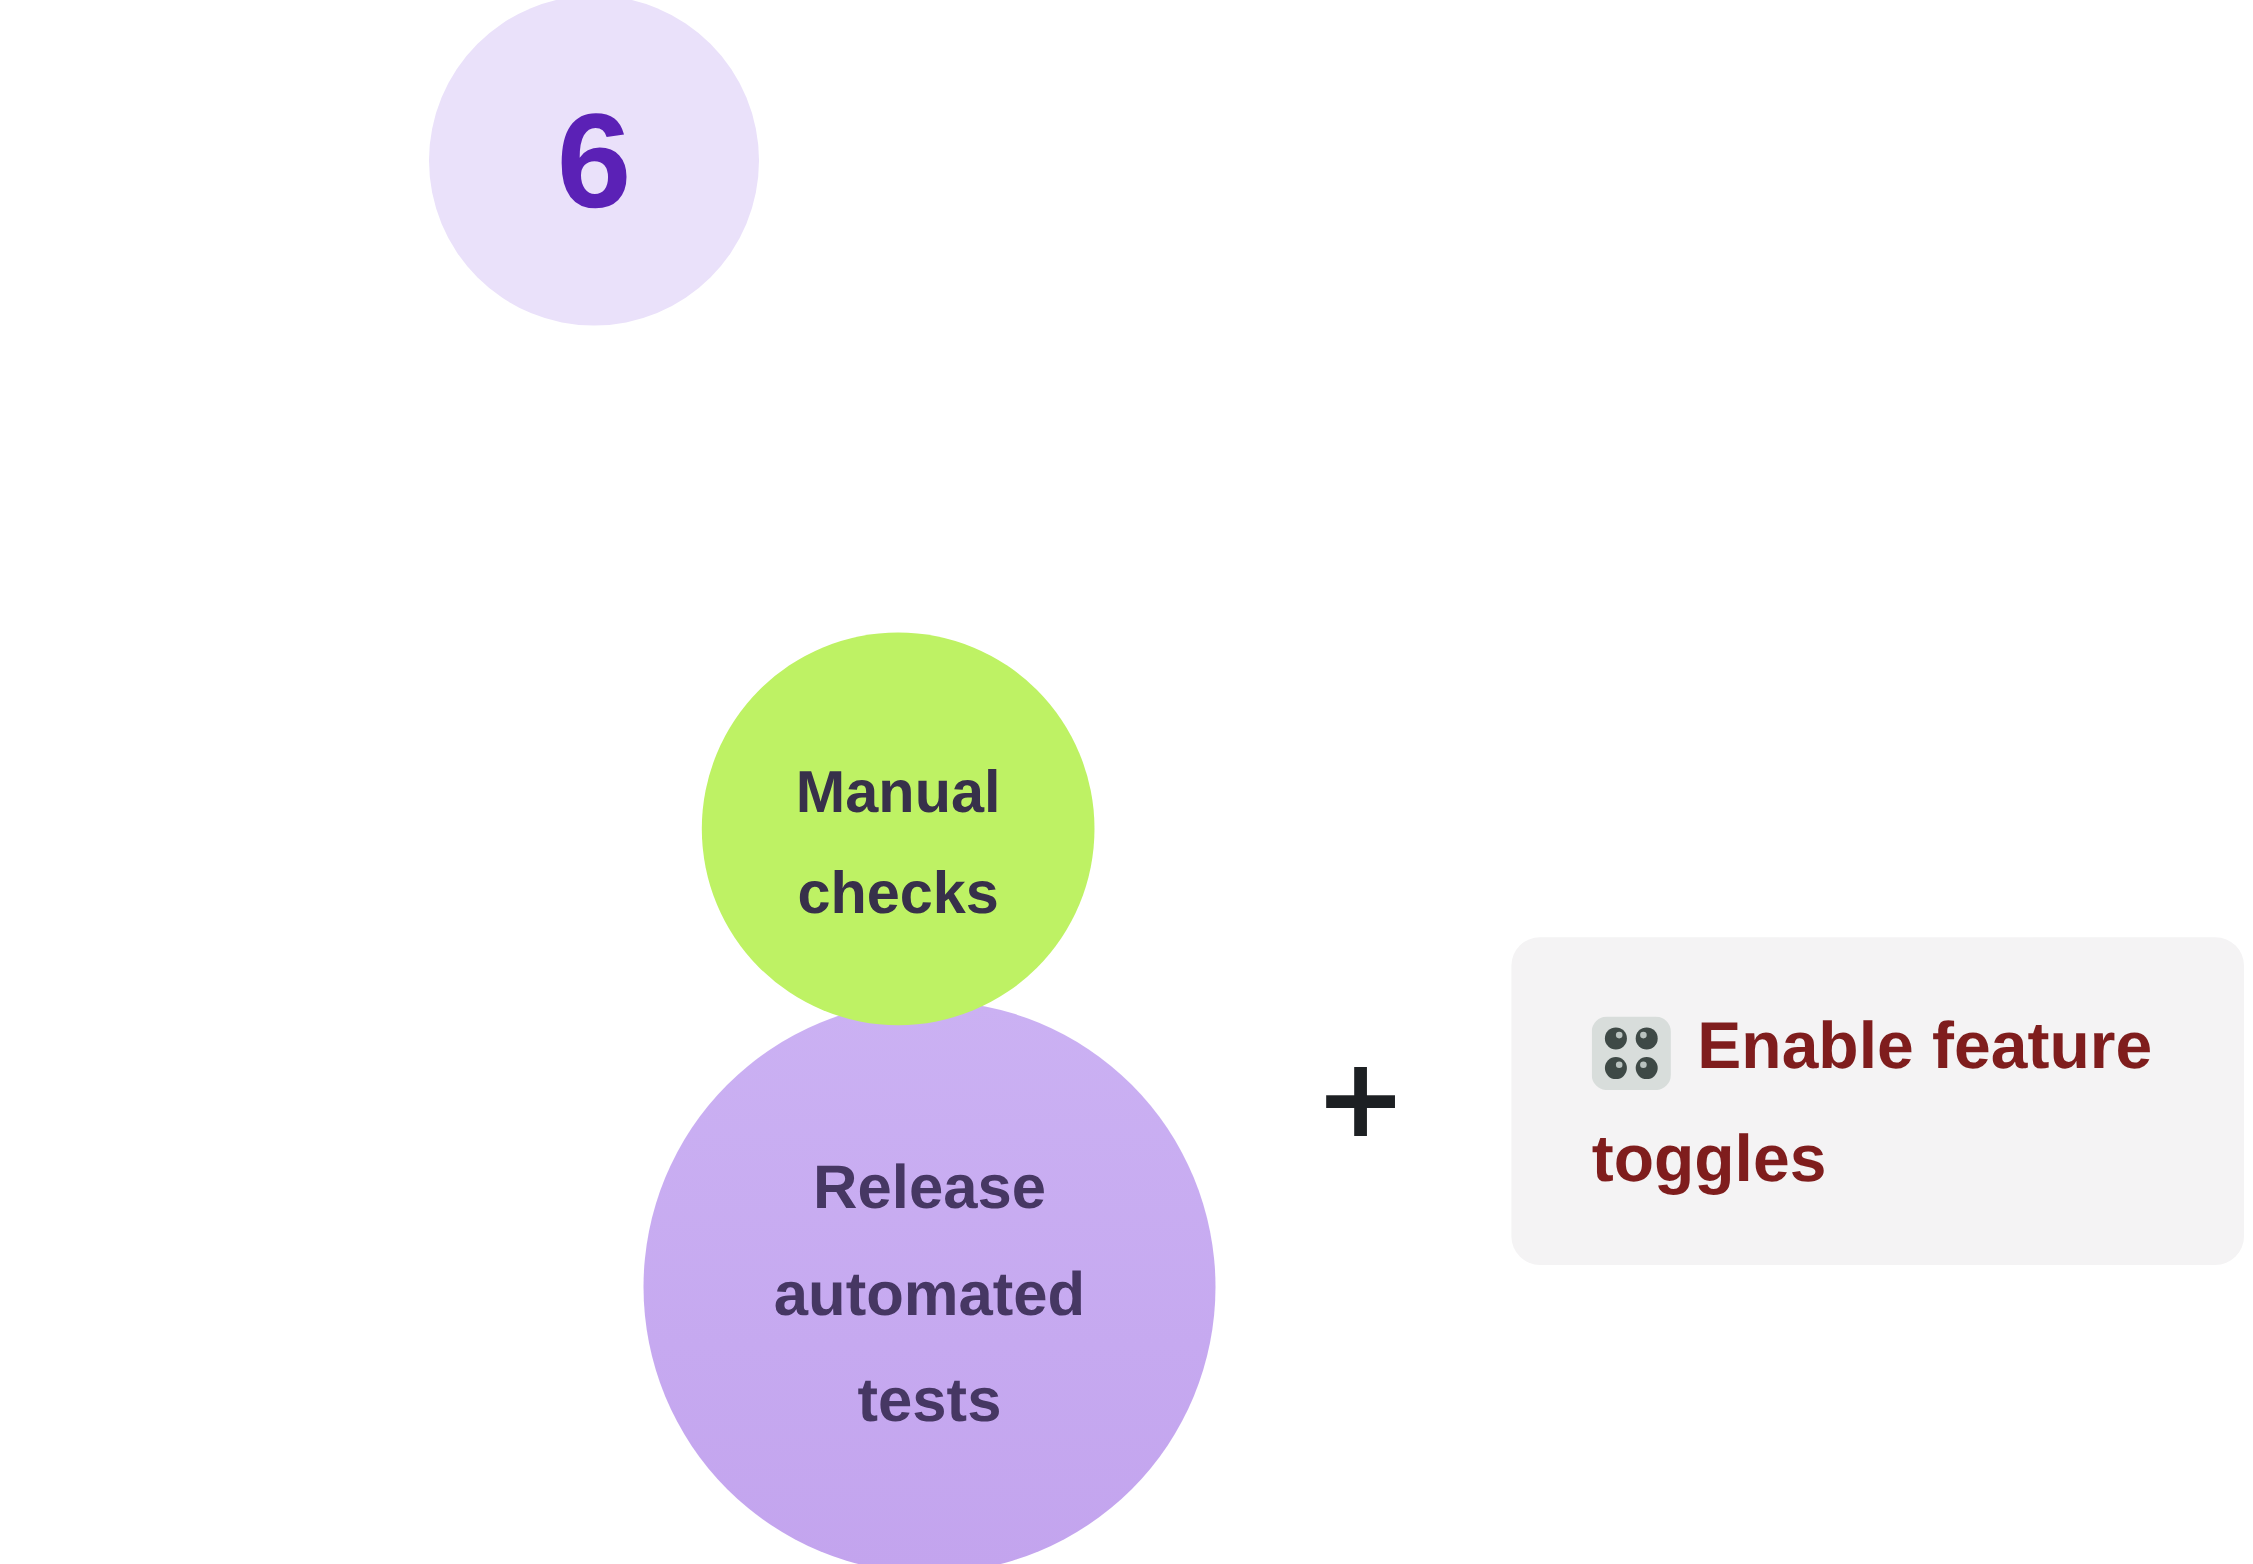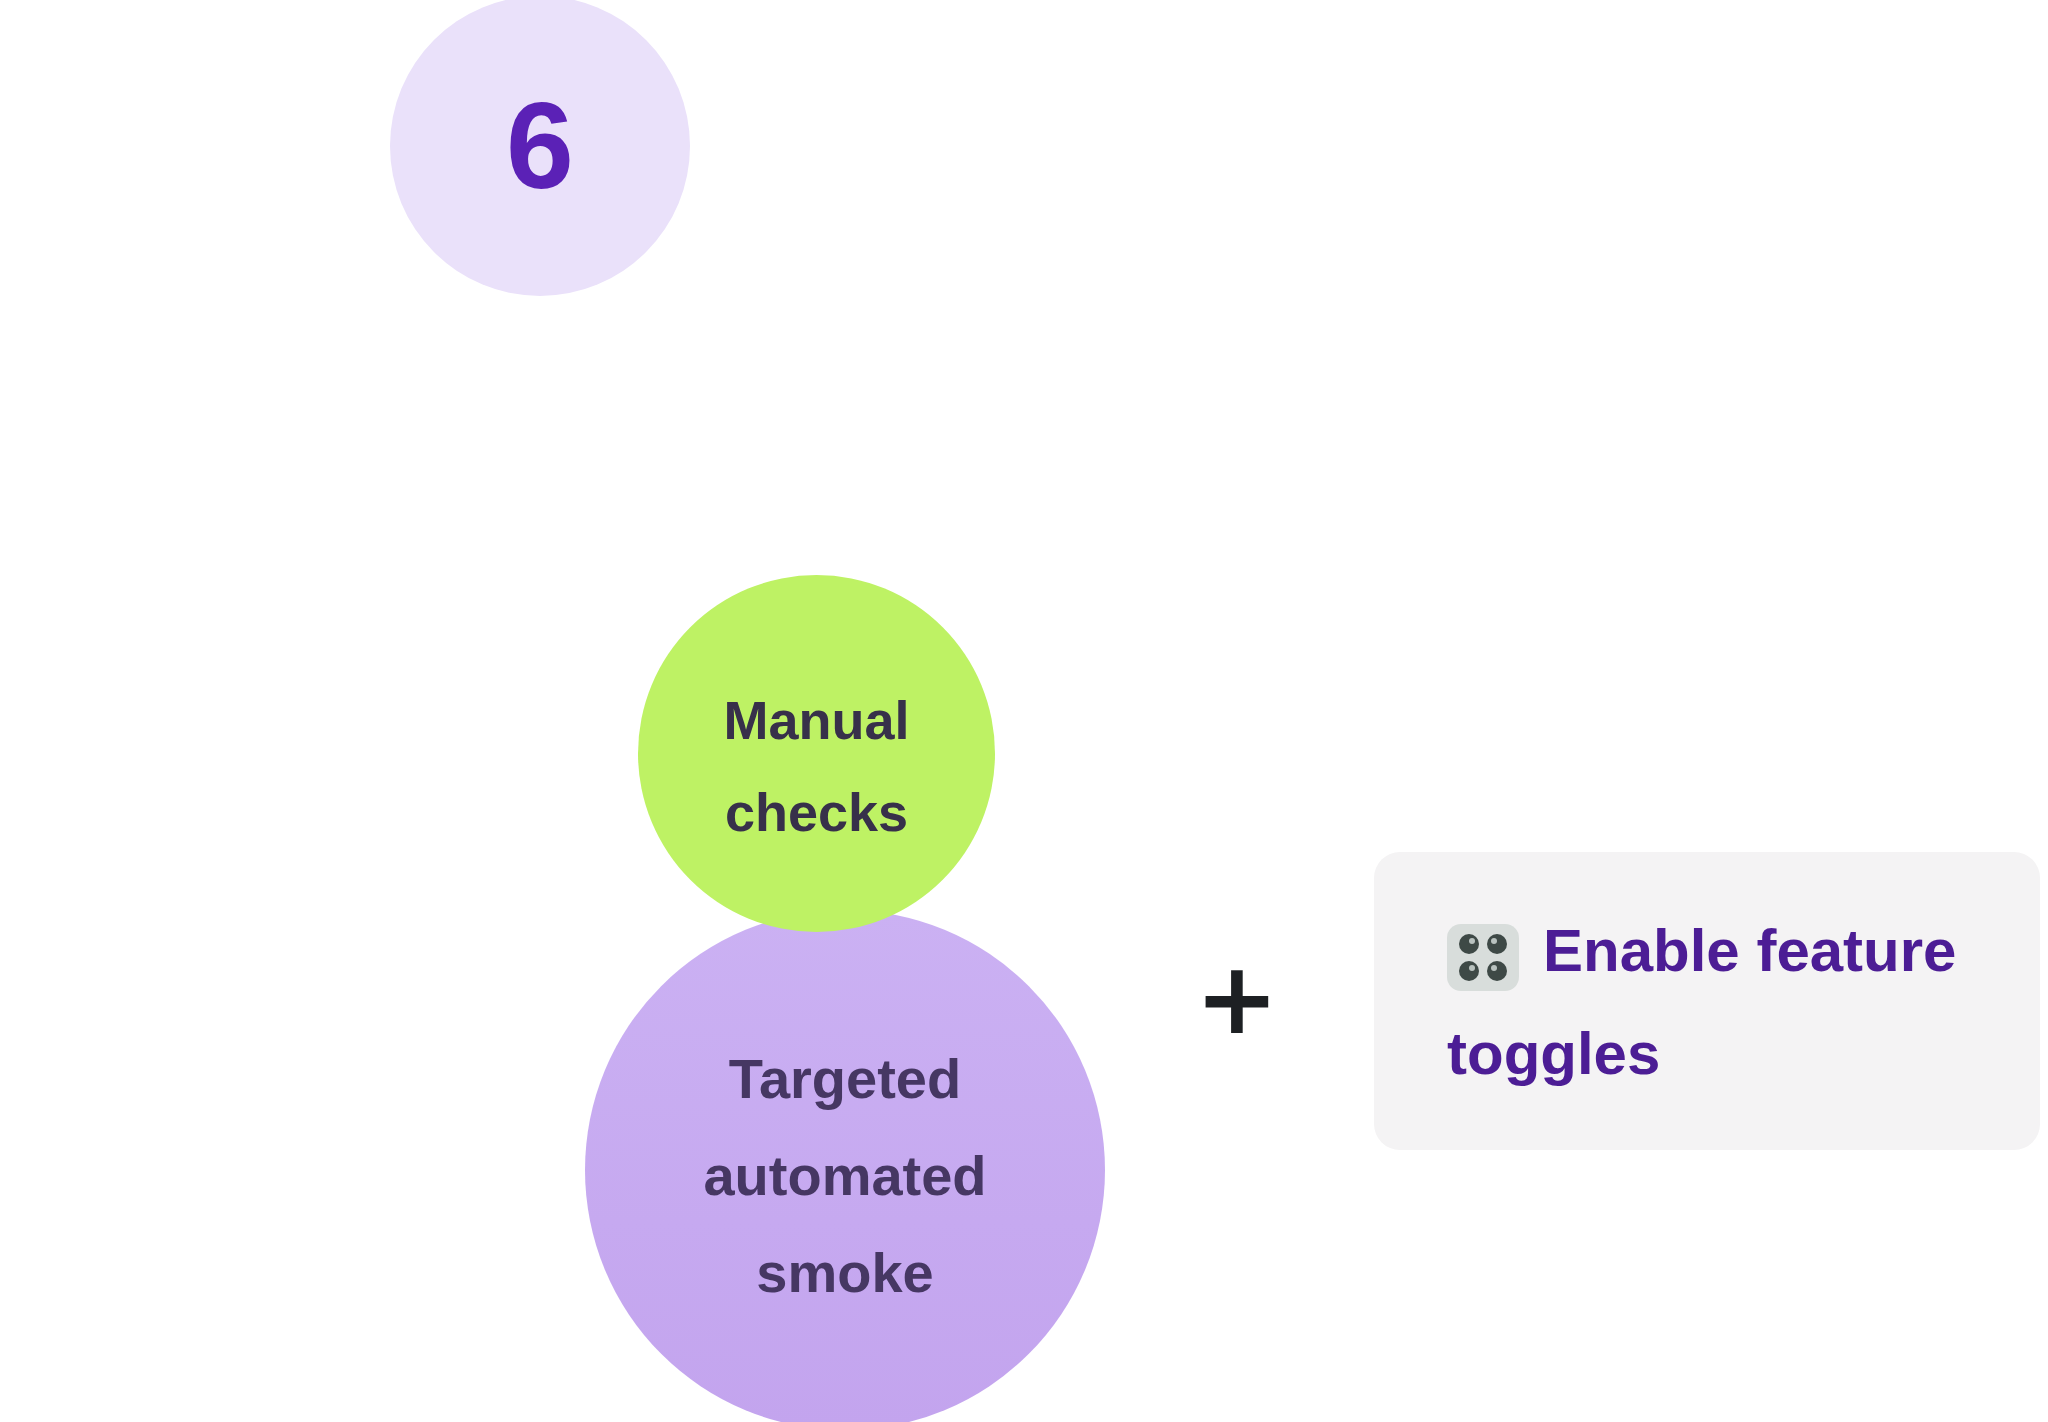--- a/index.html
+++ b/index.html
@@ -74,40 +74,40 @@
     font-size:100px;font-weight:600;color:#1D2023;line-height:1;
   }
 
   
   .action-card{
     left:1374px;top:852px;width:666px;height:298px;background:#F4F3F4;
     border-radius:26px;box-sizing:border-box;
     padding:47px 40px 0 73px;
   }
   .action-card .card-line{
-    font-size:60px;font-weight:600;color:#4c1d95;line-height:103px;
+    font-size:60px;font-weight:600;color:#7f1d1d;line-height:103px;
     width:545px;
   }
   .toggle-icon{
     display:inline-block;width:72px;height:67px;vertical-align:middle;
     margin-right:24px;margin-top:-6px;
   }
 </style>
 </head>
 <body>
 
 <div id="canvas">
 
   <div class="abs circle num-circle">
     <span class="num">6</span>
   </div>
 
 
   <div class="abs circle bubble b-targeted">
-    <div class="bubble-label">Targeted automated smoke</div>
+    <div class="bubble-label">Release automated tests</div>
   </div>
 
   <div class="abs circle bubble b-manual">
     <div class="bubble-label">Manual checks</div>
   </div>
 
 
   <div class="abs plus-wrap">
     <span class="plus">+</span>
   </div>

